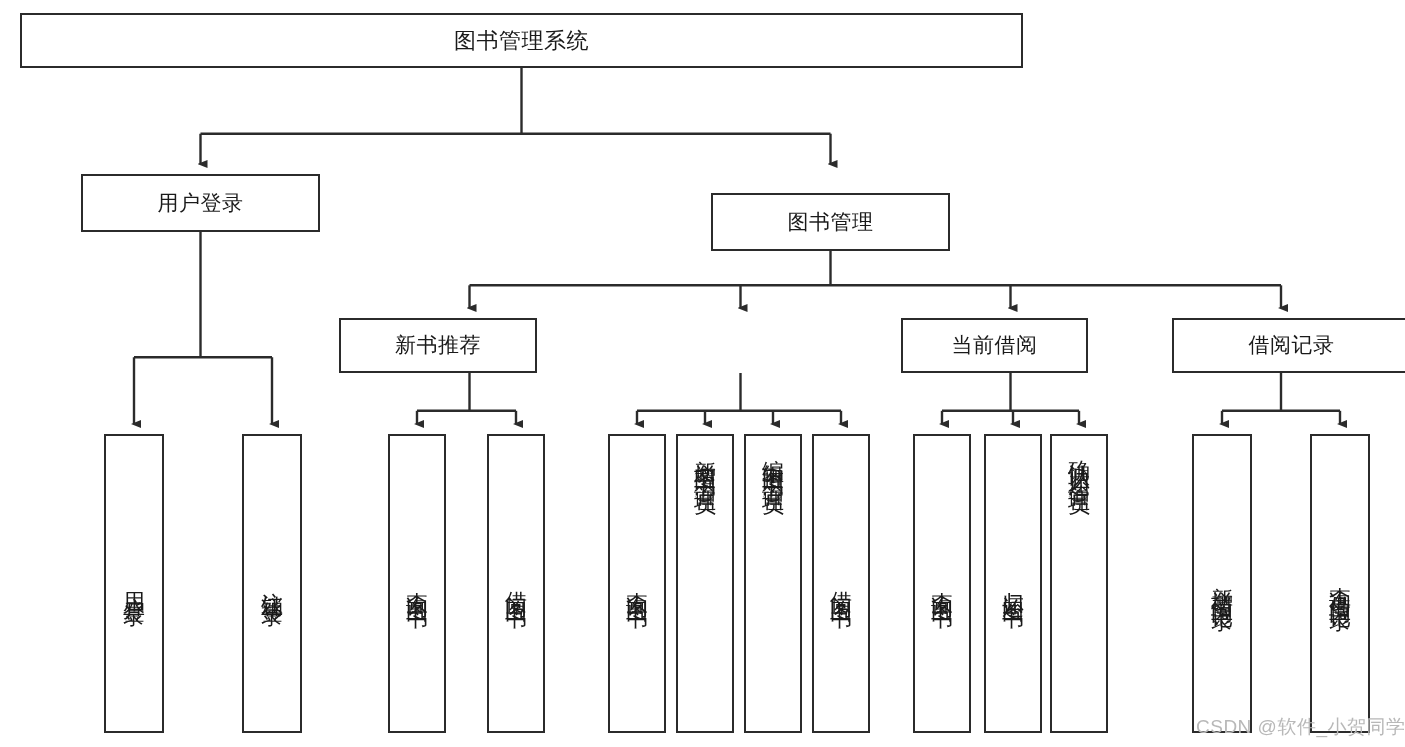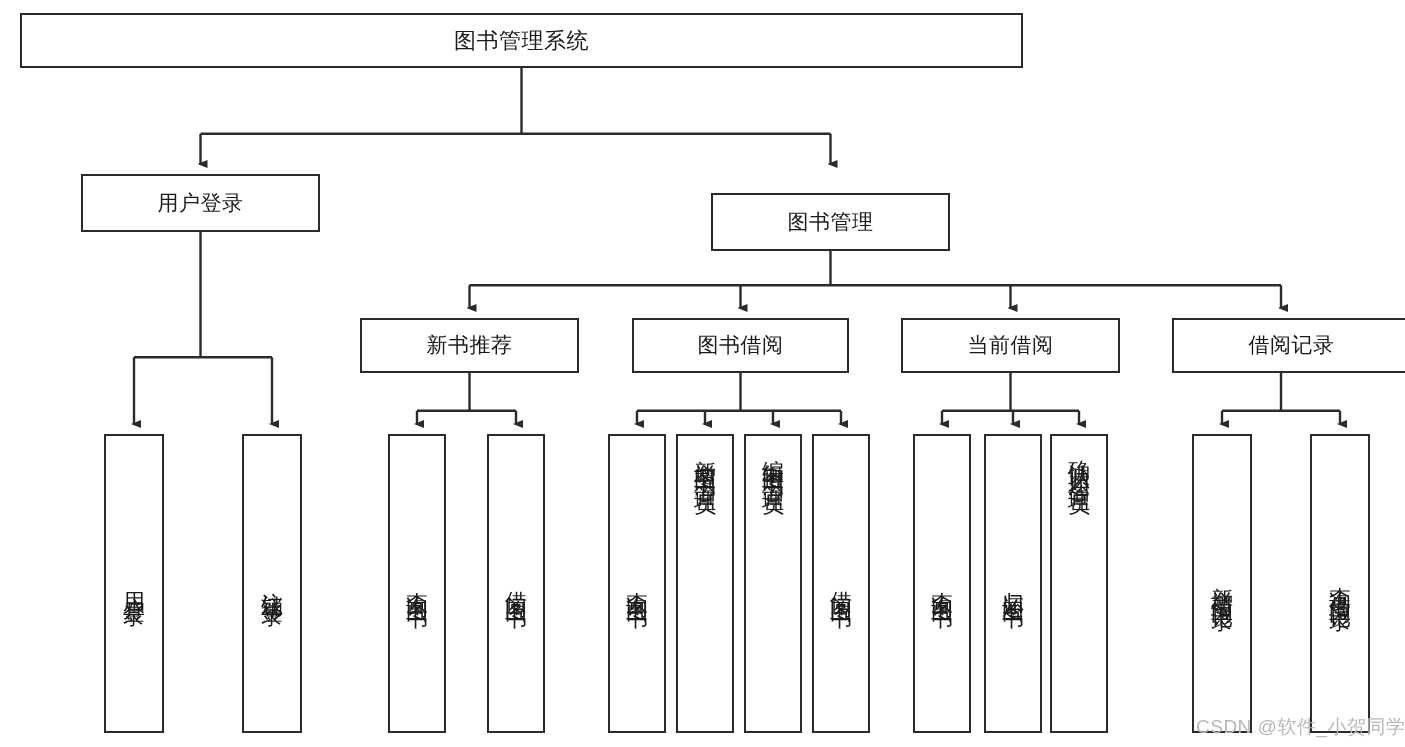--- a/index.html
+++ b/index.html
@@ -130,29 +130,26 @@
   </div>
 
   <div class="node horiz" style="left:81px; top:174px; width:239px; height:58px;">
     <span class="node-label">用户登录</span>
   </div>
 
   <div class="node horiz" style="left:711px; top:174px; width:239px; height:58px;margin-top:19px;">
     <span class="node-label">图书管理</span>
   </div>
 
-  <div class="node horiz" style="left:360px; top:318px; width:219px; height:55px;">
+  <div class="node horiz" style="left:339px; top:318px; width:198px; height:55px;">
     <span class="node-label">新书推荐</span>
   </div>
 
-  <div class="node horiz" style="left:632px; top:318px; width:217px; height:55px;">
-    <span class="node-label">图书借阅</span>
-  </div>
-
-  <div class="node horiz" style="left:901px; top:318px; width:219px; height:55px;">
+
+  <div class="node horiz" style="left:901px; top:318px; width:187px; height:55px;">
     <span class="node-label">当前借阅</span>
   </div>
 
   <div class="node horiz" style="left:1172px; top:318px; width:239px; height:55px;">
     <span class="node-label">借阅记录</span>
   </div>
 
   <div class="node leaf centered" style="left:104px; top:434px; width:60px; height:299px;">
     <span class="node-label">用户登录</span>
   </div>

